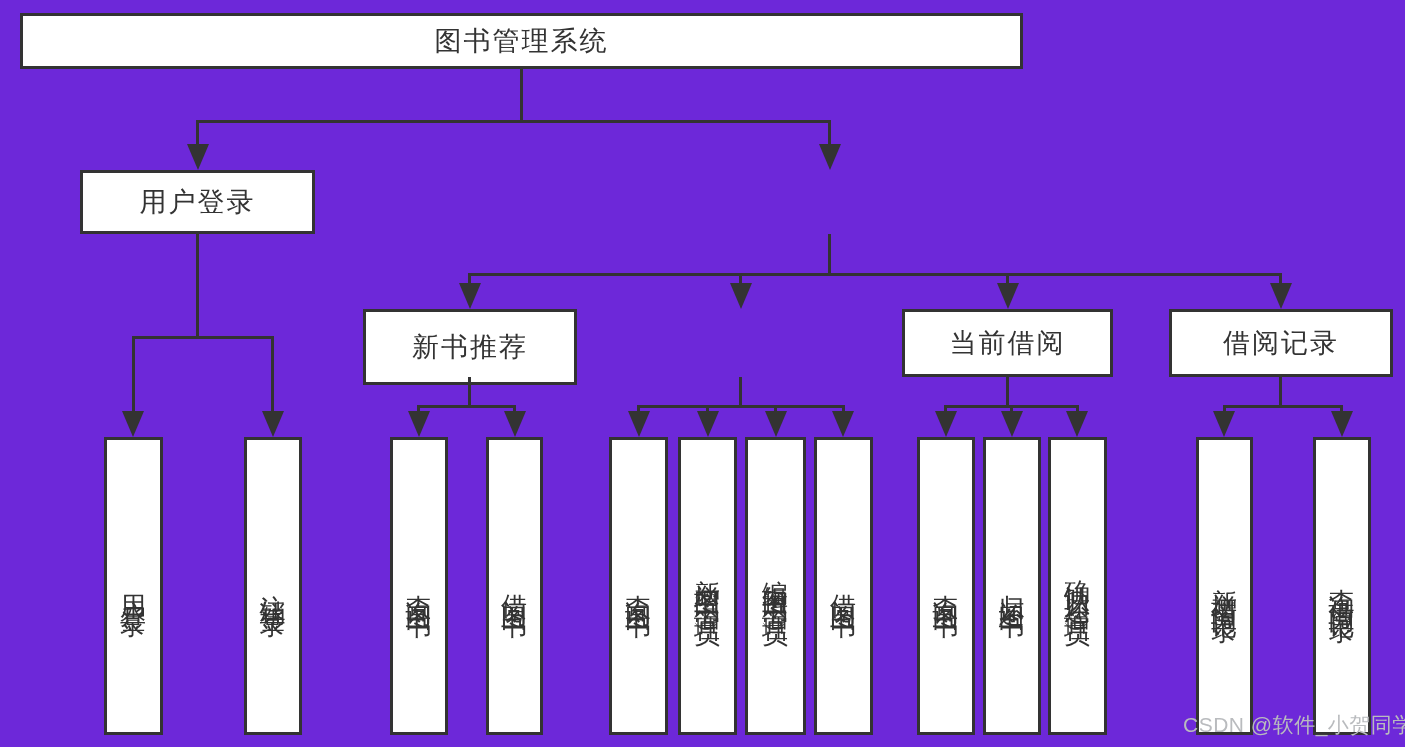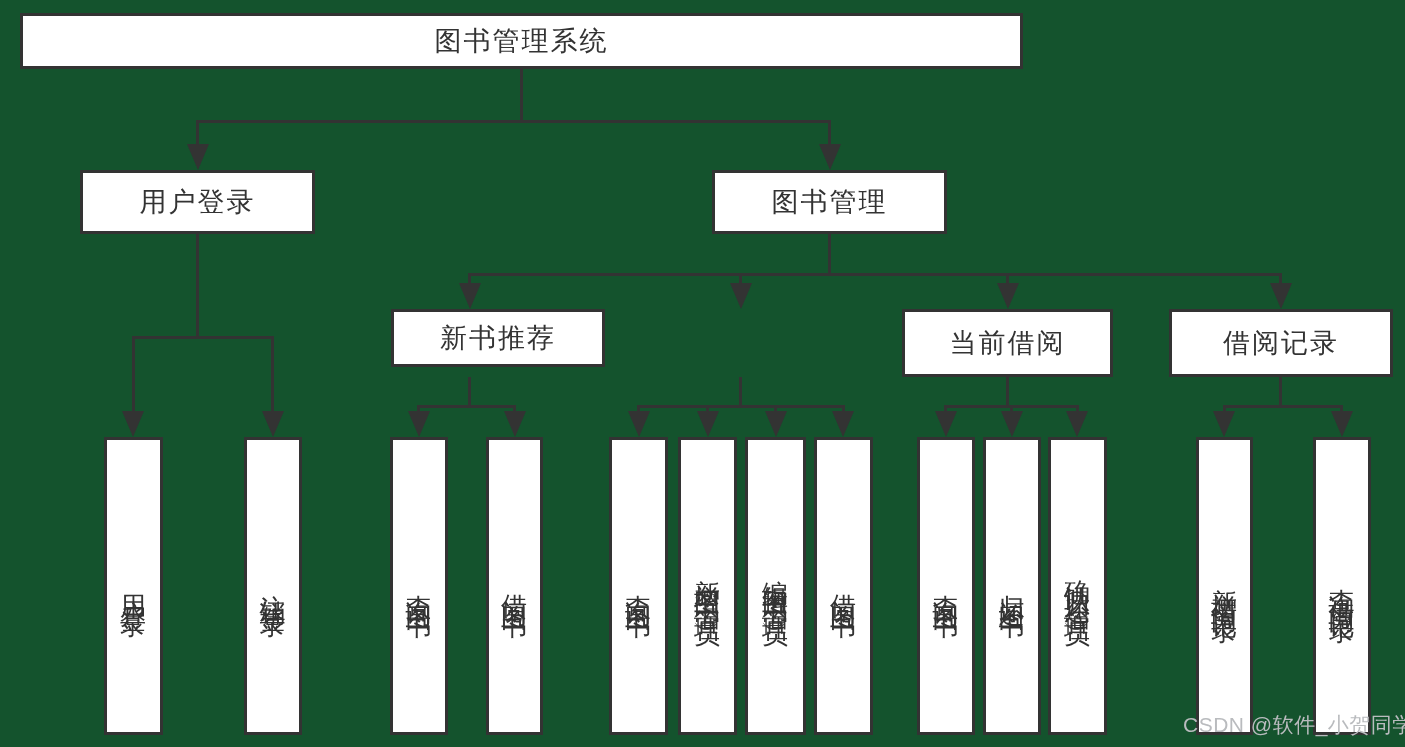--- a/index.html
+++ b/index.html
@@ -1,18 +1,18 @@
 <!DOCTYPE html>
 <html lang="zh"><head>
 <meta charset="utf-8">
 <style>
   html,body { margin:0; padding:0; background:#ffffff; }
   .canvas {
     position:relative; width:1405px; height:747px;
-    background:#14532d; overflow:hidden;
+    background:#6d28d9; overflow:hidden;
     font-family:"Liberation Sans", sans-serif; color:#333333;
   }
   .box {
     position:absolute; box-sizing:border-box;
     border:3px solid #333333; background:#ffffff;
     display:flex; align-items:center; justify-content:center;
   }
   .h-label { font-size:27px; letter-spacing:2px; white-space:nowrap; }
   .v-label {
     writing-mode:vertical-rl; text-orientation:mixed;
@@ -36,25 +36,22 @@
 <div class="canvas">
 
   <div class="box" style="left:20px; top:13px; width:1003px; height:56px;">
     <span class="h-label">图书管理系统</span>
   </div>
 
   <div class="box" style="left:80px; top:170px; width:235px; height:64px;">
     <span class="h-label">用户登录</span>
   </div>
 
-  <div class="box" style="left:712px; top:170px; width:235px; height:64px;">
-    <span class="h-label">图书管理</span>
-  </div>
 
-  <div class="box" style="left:363px; top:309px; width:214px; height:58px;margin-left:28px;">
+  <div class="box" style="left:363px; top:309px; width:214px; height:76px;">
     <span class="h-label">新书推荐</span>
   </div>
 
 
   <div class="box" style="left:902px; top:309px; width:211px; height:68px;">
     <span class="h-label">当前借阅</span>
   </div>
 
   <div class="box" style="left:1169px; top:309px; width:224px; height:68px;">
     <span class="h-label">借阅记录</span>

